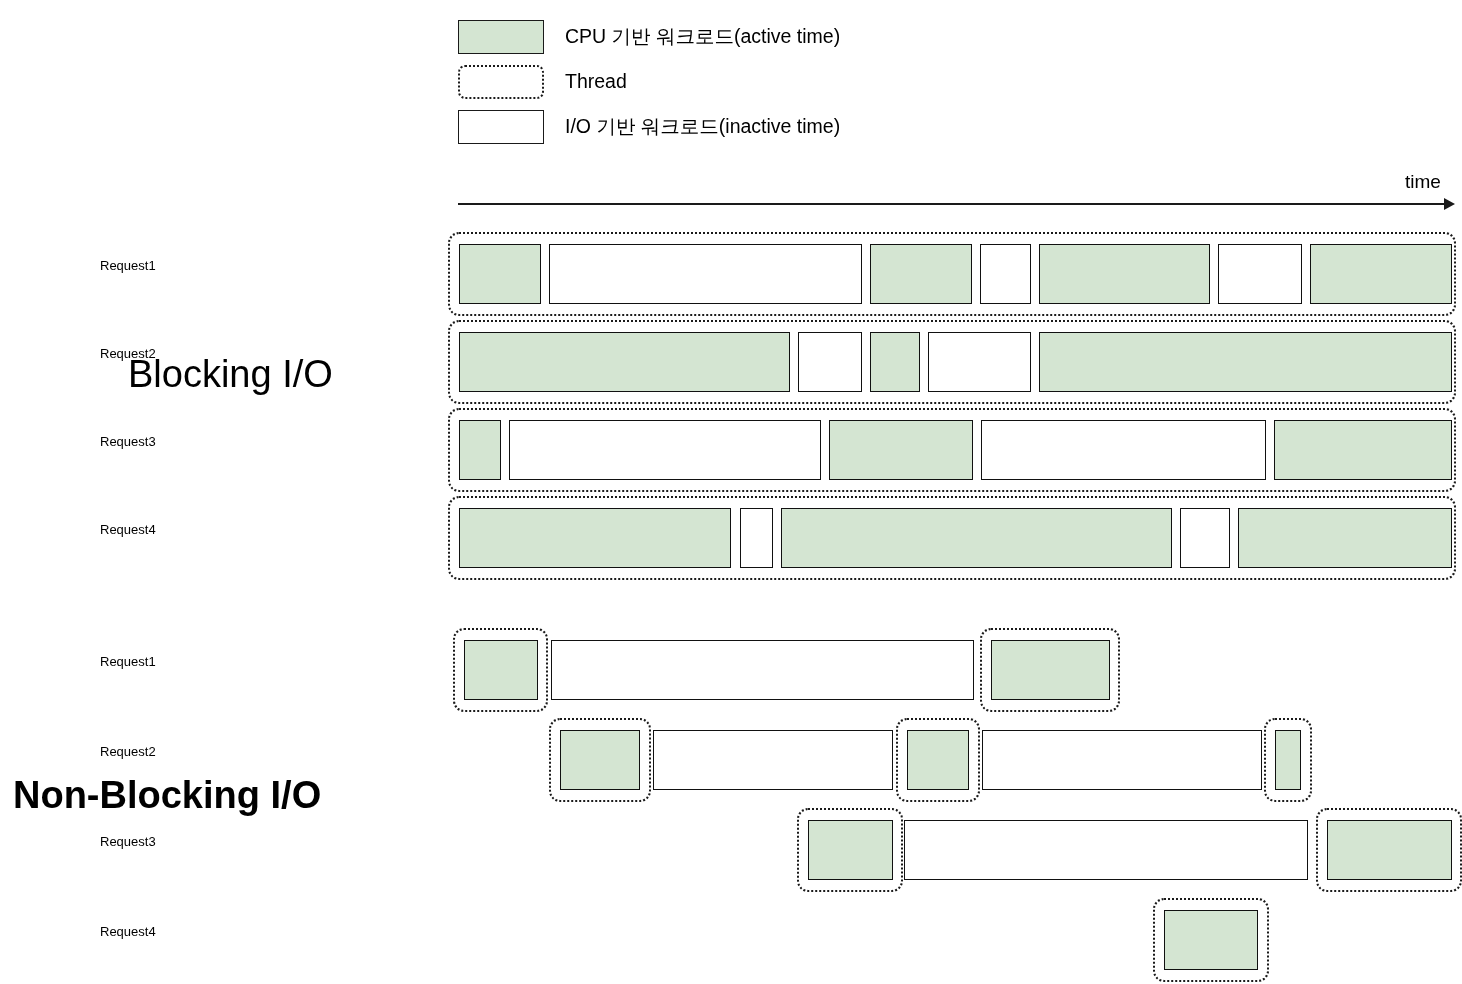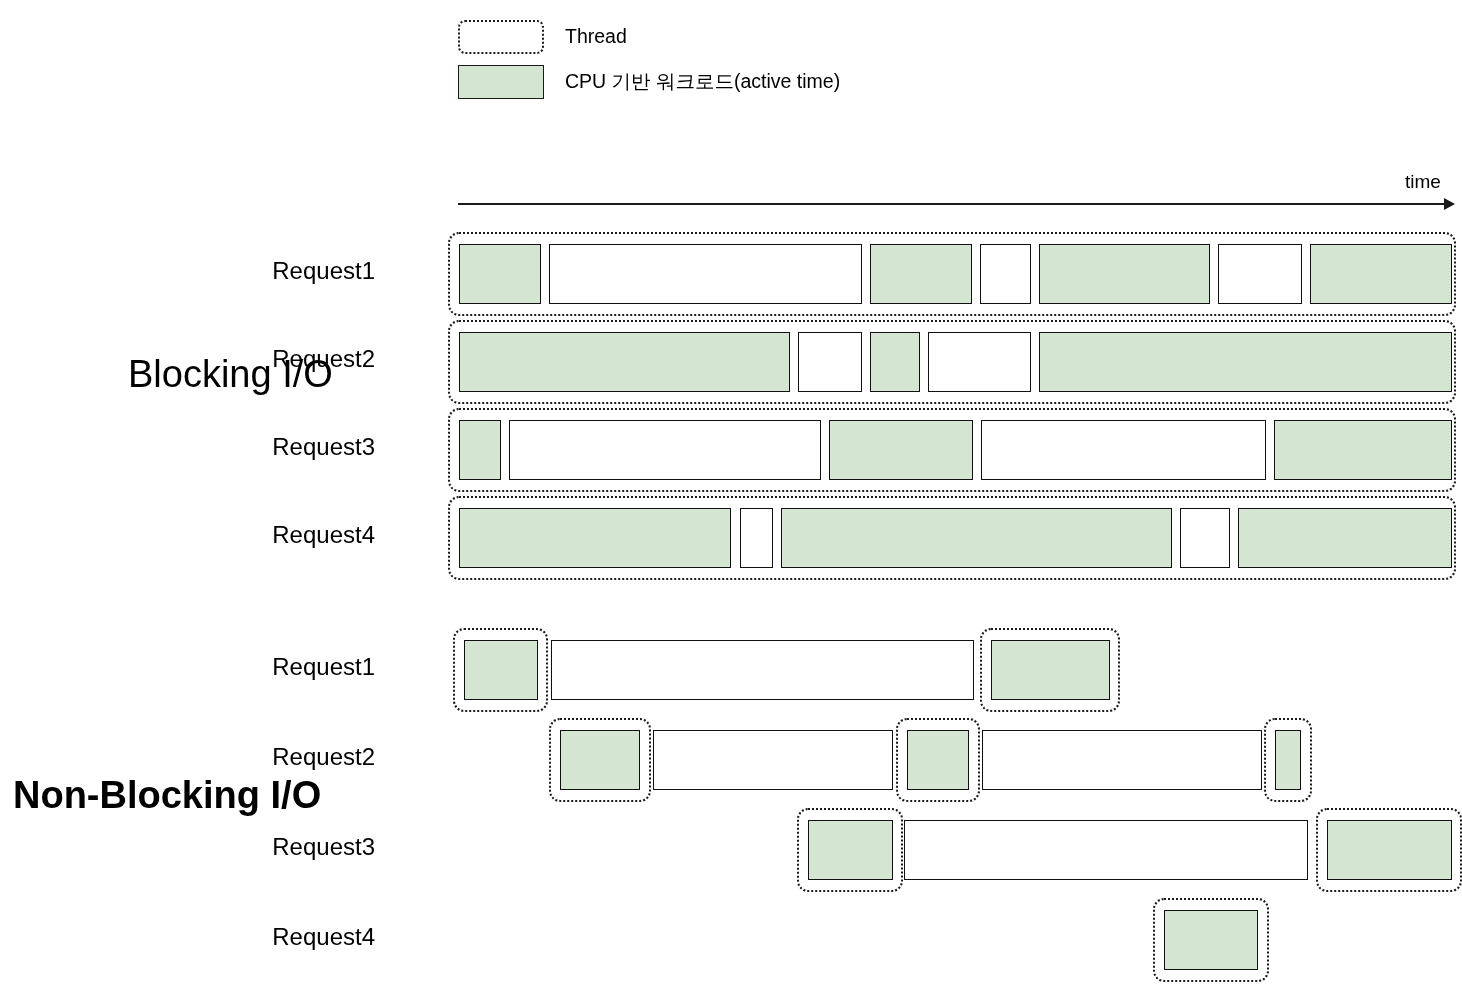--- a/index.html
+++ b/index.html
@@ -94,26 +94,25 @@
 
   
   .row {
     position: absolute;
     height: 84px;
     left: 0;
     width: 1462px;
   }
   .row-label {
     position: absolute;
-    right: 1087px;       
+    right: 1162px;       
     top: 27px;
-    font-size: 24px;
+    font-size: 13px;
     line-height: 1;
     white-space: nowrap;
-    text-align: right;
     width: 200px;
   }
   .track {
     position: absolute;
     left: 0;
     top: 0;
     height: 84px;
     width: 1462px;
   }
 
@@ -137,26 +136,30 @@
     border: 1.8px solid #111111;
   }
   .blk.cpu { background: #d4e5d2; }
   .blk.io  { background: #ffffff; }
 </style>
 </head>
 <body>
 
 <div id="legend">
     <div class="legend-row">
+      <div class="legend-swatch cpu"></div>
+      <div class="legend-label">CPU 기반 워크로드(active time)</div>
+    </div>
+    <div class="legend-row">
       <div class="legend-swatch thread"></div>
       <div class="legend-label">Thread</div>
     </div>
     <div class="legend-row">
-      <div class="legend-swatch cpu"></div>
-      <div class="legend-label">CPU 기반 워크로드(active time)</div>
+      <div class="legend-swatch io"></div>
+      <div class="legend-label">I/O 기반 워크로드(inactive time)</div>
     </div>
   </div>
 
 <div id="time-axis"></div>
 <div id="time-arrow-head"></div>
 <div id="time-axis-label">time</div>
 
 <div class="section-title" id="title-blocking">Blocking I/O</div>
 <div class="section-title" id="title-nonblocking">Non-Blocking I/O</div>
 

